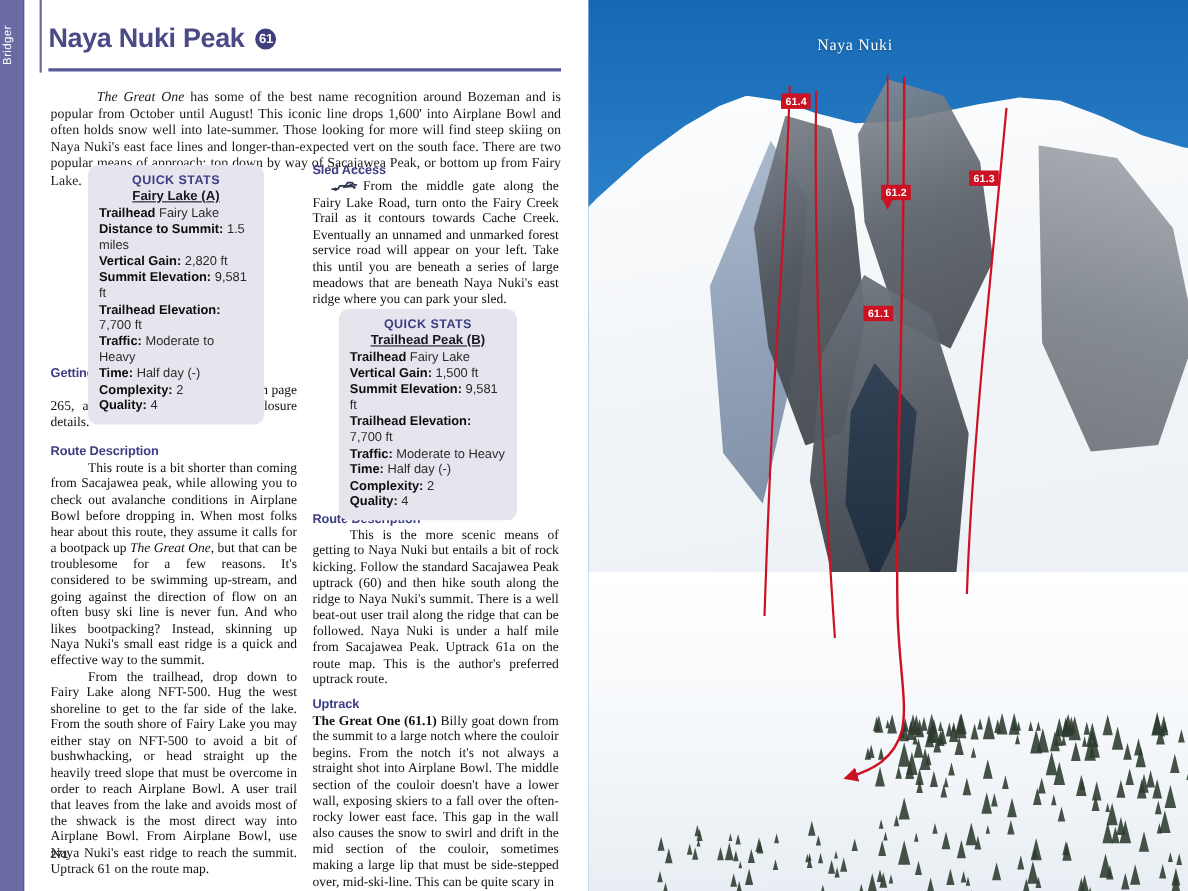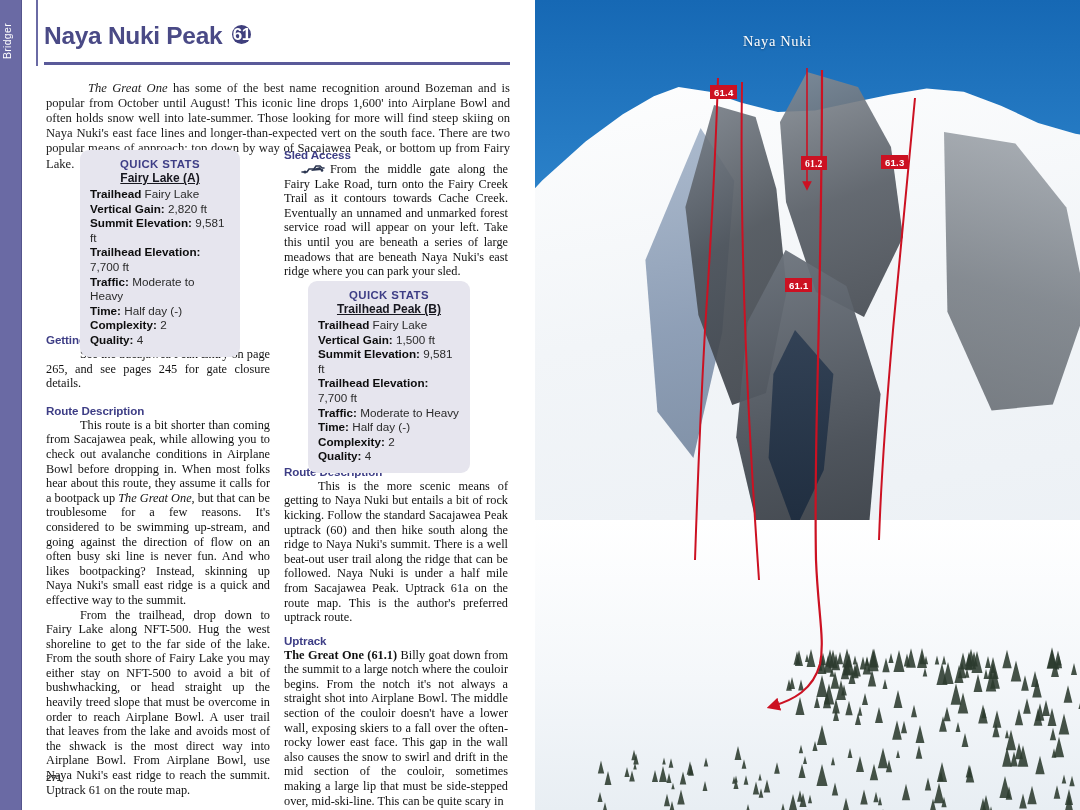--- a/index.html
+++ b/index.html
@@ -73,21 +73,21 @@
     color: #4a4a86;
     letter-spacing: -0.3px;
     white-space: nowrap;
   }
   .title-badge {
     display: inline-block;
     width: 19px; height: 19px;
     border-radius: 50%;
     background: #3f3f7d;
     color: #ffffff;
-    font-size: 17px;
+    font-size: 12px;
     font-weight: bold;
     line-height: 19px;
     text-align: center;
     vertical-align: 4px;
     margin-left: 10px;
     font-family: "Liberation Sans", sans-serif;
   }
   #title-rule {
     position: absolute;
     left: 0; top: 62px;
@@ -363,20 +363,21 @@
         <div class="gap-sm"></div>
         <div class="sec-head">Uptrack</div>
         <p class="body-p noind"><b>The Great One (61.1)</b><span> Billy goat down from the summit to a large notch where the couloir begins. From the notch it's not always a straight shot into Airplane Bowl. The middle section of the couloir doesn't have a lower wall, exposing skiers to a fall over the often-rocky lower east face. This gap in the wall also causes the snow to swirl and drift in the mid section of the couloir, sometimes making a large lip that must be side-stepped over, mid-ski-line. This can be quite scary in</span></p>
       </div>
 
       <div class="qs-box" id="qs-a">
         <div class="qs-title">QUICK STATS</div>
         <div class="qs-sub">Fairy Lake (A)</div>
         <div>
           <div class="qs-row"><b>Trailhead</b> <span>Fairy Lake</span></div>
+          <div class="qs-row"><b>Distance to Summit:</b> <span>1.5 miles</span></div>
           <div class="qs-row"><b>Vertical Gain:</b> <span>2,820 ft</span></div>
           <div class="qs-row"><b>Summit Elevation:</b> <span>9,581 ft</span></div>
           <div class="qs-row"><b>Trailhead Elevation:</b> <span>7,700 ft</span></div>
           <div class="qs-row"><b>Traffic:</b> <span>Moderate to Heavy</span></div>
           <div class="qs-row"><b>Time:</b> <span>Half day (-)</span></div>
           <div class="qs-row"><b>Complexity:</b> <span>2</span></div>
           <div class="qs-row"><b>Quality:</b> <span>4</span></div>
         </div>
       </div>
 
@@ -629,18 +630,18 @@
 
       <path d="M272 68 C272 110, 272 150, 272 186" stroke="#cc1122" stroke-width="1.6" fill="none" marker-end="url(#arrowhead)"></path>
       <path d="M287 70 C287 170, 285 270, 283 360 C281 440, 280 510, 281 560 C283 612, 290 640, 285 664 C278 690, 258 700, 238 706" stroke="#cc1122" stroke-width="2.2" fill="none" marker-end="url(#arrowhead)"></path>
 
       <path d="M380 98 C373 170, 365 250, 358 330 C351 410, 346 480, 344 540" stroke="#cc1122" stroke-width="2" fill="none"></path>
     </svg>
 
     <div class="photo-label" style="left:208px; top:33px;">Naya Nuki</div>
 
     <div class="route-badge" style="left:175px; top:85px;">61.4</div>
-    <div class="route-badge" style="left:266px; top:156px;font-family:Liberation Serif, serif;">61.2</div>
+    <div class="route-badge" style="left:266px; top:168px;">61.2</div>
     <div class="route-badge" style="left:346px; top:155px;">61.3</div>
     <div class="route-badge" style="left:250px; top:278px;">61.1</div>
   </div>
 
 </div>
 
 </body></html>

